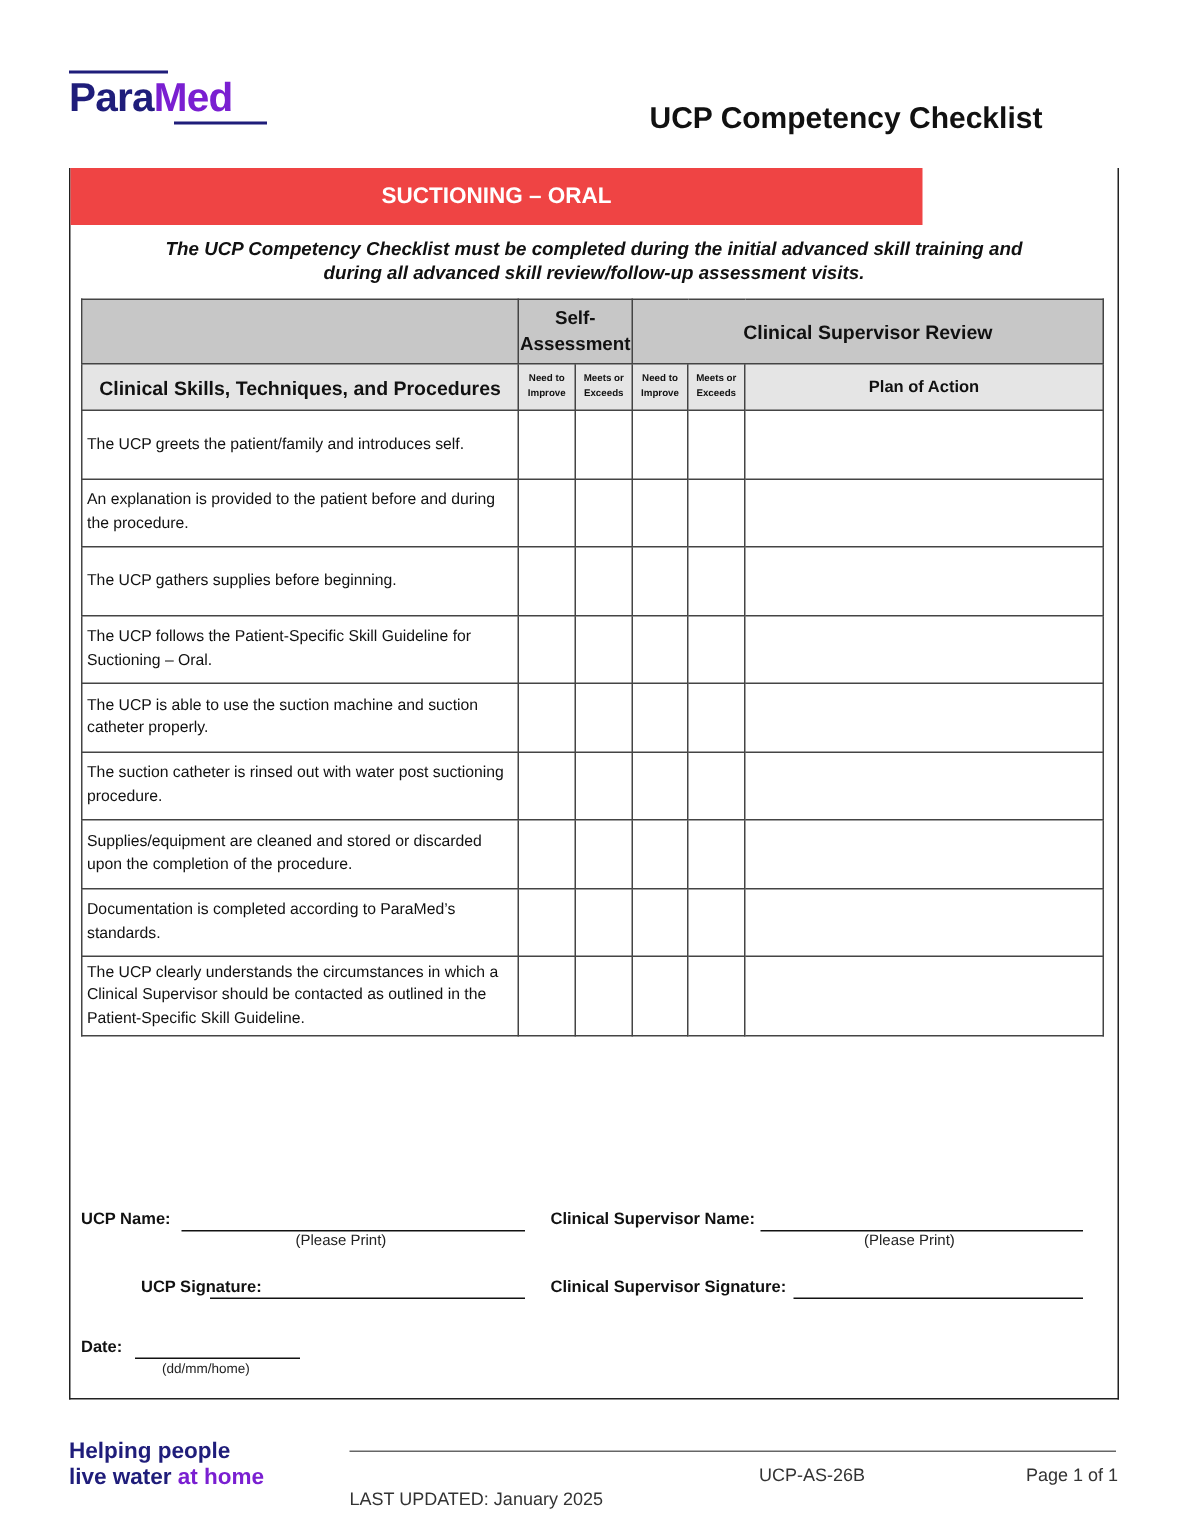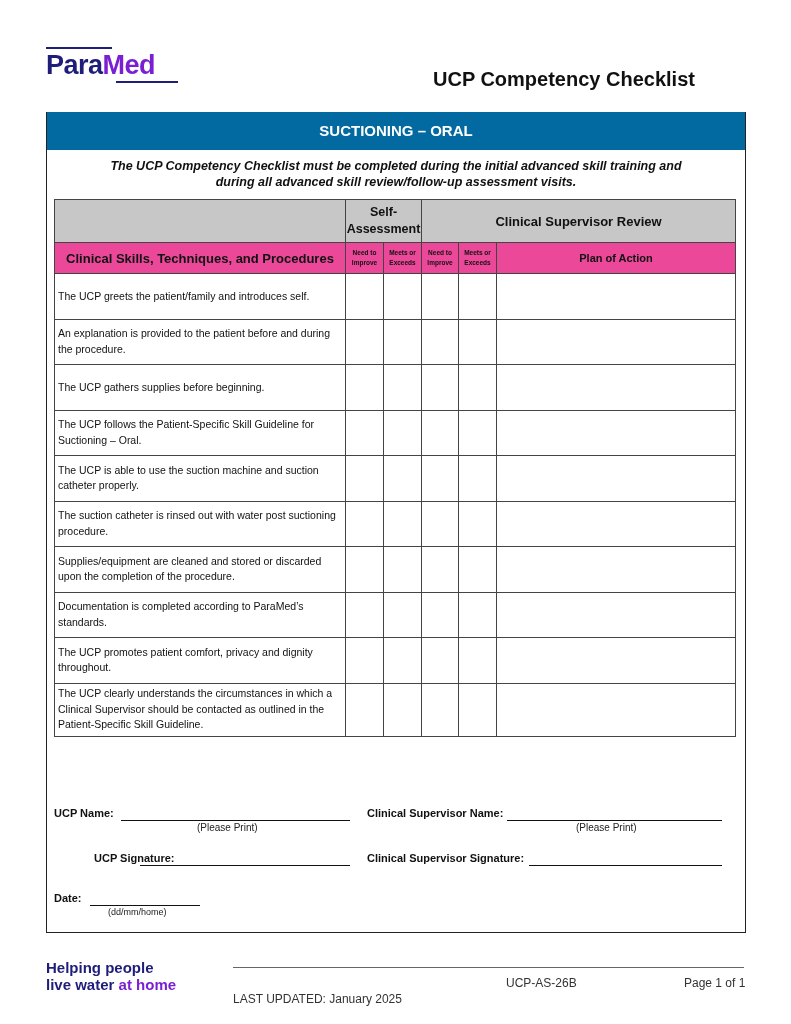--- a/index.html
+++ b/index.html
@@ -9,27 +9,27 @@
   .logo { position: absolute; left: 46px; top: 45px; width: 132px; height: 40px; }
   .logo .bar-top { position: absolute; left: 0; top: 2px; width: 66px; height: 2px; background: #1f1d7a; }
   .logo .bar-bot { position: absolute; left: 70px; top: 36px; width: 62px; height: 2px; background: #1f1d7a; }
   .logo .word { position: absolute; left: 0; top: 5px; font-size: 27px; font-weight: bold; letter-spacing: -0.5px; line-height: 30px; }
   .logo .para { color: #1f1d7a; }
   .logo .med { color: #7a1fd1; }
 
   .doc-title { position: absolute; left: 433px; top: 68px; font-size: 20px; font-weight: bold; color: #111; }
 
   .frame { position: absolute; left: 46px; top: 112px; width: 700px; height: 821px; border: 1px solid #222; border-top: none; }
-  .banner { position: absolute; left: 0; top: 0; width: 698px; height: 38px; background: #0369a1; color: #fff; font-size: 15px; font-weight: bold; text-align: center; line-height: 38px; }
+  .banner { position: absolute; left: 0; top: 0; width: 568px; height: 38px; background: #ef4444; color: #fff; font-size: 15px; font-weight: bold; text-align: center; line-height: 38px; }
   .intro { position: absolute; left: 0; top: 46px; width: 698px; text-align: center; font-size: 12.5px; font-weight: bold; font-style: italic; line-height: 16px; color: #111; }
 
   table.checklist { position: absolute; left: 7px; top: 87px; width: 681px; border-collapse: collapse; table-layout: fixed; }
   table.checklist td, table.checklist th { border: 1px solid #444; }
   .h1 th { background: #c7c7c7; height: 43px; font-weight: bold; font-size: 13px; text-align: center; vertical-align: middle; }
-  .h2 th { background: #ec4899; height: 31px; font-weight: bold; vertical-align: middle; text-align: center; }
+  .h2 th { background: #e5e5e5; height: 31px; font-weight: bold; vertical-align: middle; text-align: center; }
   .h2 th.skills-h { font-size: 13px; }
   .h2 th.tiny { font-size: 6.5px; line-height: 10px; }
   .h2 th.plan-h { font-size: 11px; }
   tr.row td { height: 45.5px; font-size: 10.5px; line-height: 15.5px; padding: 0 4px 0 3px; vertical-align: middle; }
   tr.row.tall td { height: 53px; }
   td.cell { background: #fff; }
 
   .sig { position: absolute; font-size: 11px; font-weight: bold; color: #111; }
   .line { position: absolute; height: 1px; background: #111; }
   .hint { position: absolute; font-size: 10px; color: #222; }
@@ -139,28 +139,20 @@
         <td class="cell"></td>
       </tr>
       <tr class="row">
         <td>Documentation is completed according to ParaMed’s standards.</td>
         <td class="cell"></td>
         <td class="cell"></td>
         <td class="cell"></td>
         <td class="cell"></td>
         <td class="cell"></td>
       </tr>
-      <tr class="row">
-        <td>The UCP promotes patient comfort, privacy and dignity throughout.</td>
-        <td class="cell"></td>
-        <td class="cell"></td>
-        <td class="cell"></td>
-        <td class="cell"></td>
-        <td class="cell"></td>
-      </tr>
       <tr class="row tall">
         <td>The UCP clearly understands the circumstances in which a Clinical Supervisor should be contacted as outlined in the Patient-Specific Skill Guideline.</td>
         <td class="cell"></td>
         <td class="cell"></td>
         <td class="cell"></td>
         <td class="cell"></td>
         <td class="cell"></td>
       </tr>
     </tbody>
   </table>

